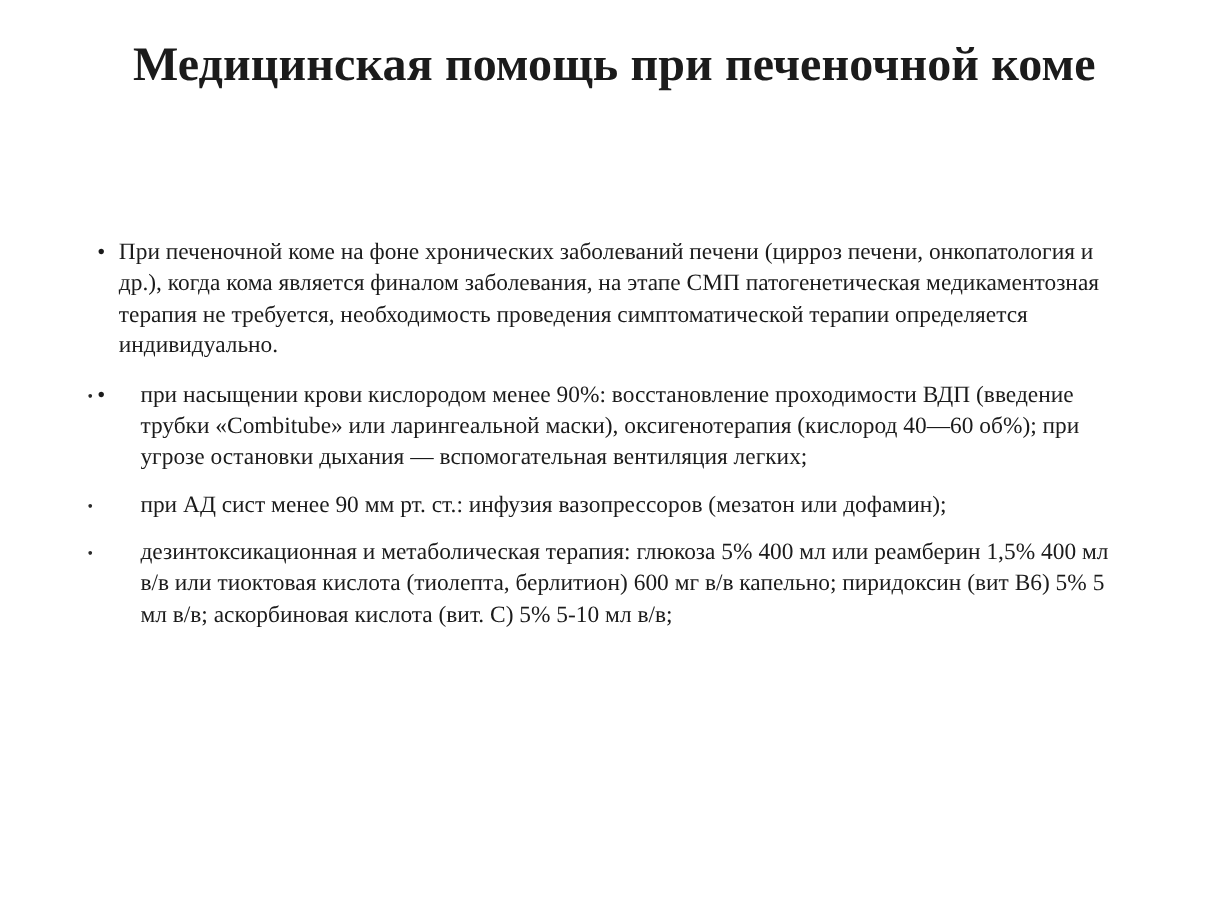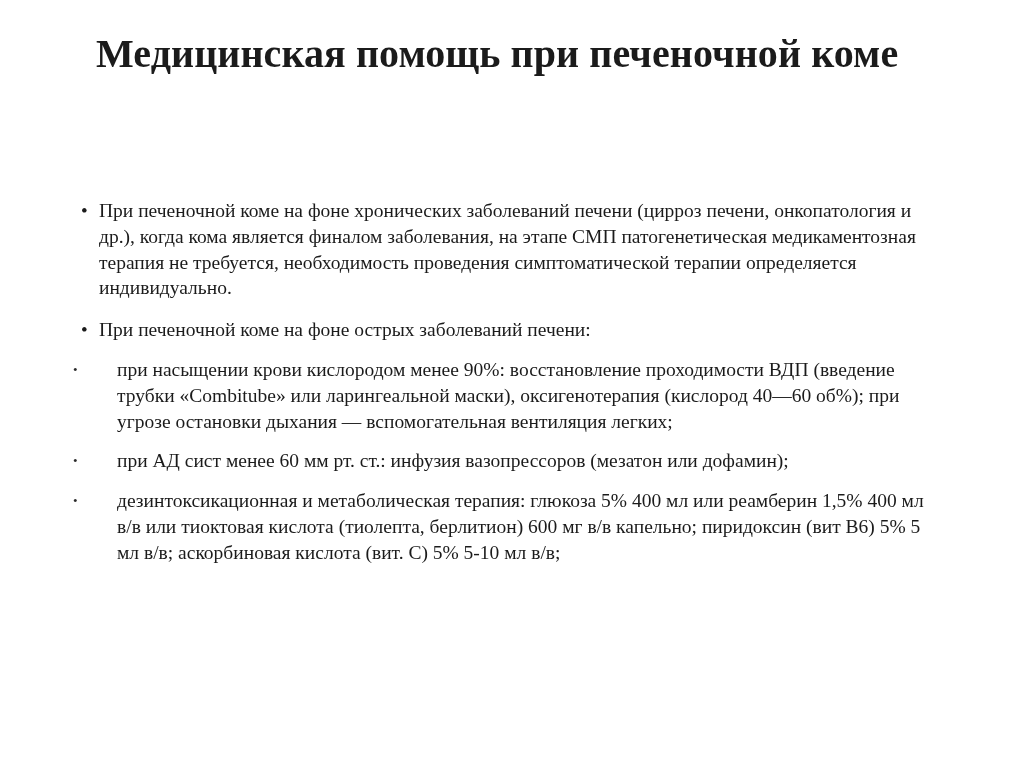--- a/index.html
+++ b/index.html
@@ -18,20 +18,21 @@
     color: #1a1a1a;
     -webkit-font-smoothing: antialiased;
   }
 
   
   .slide-title {
     position: absolute;
     left: 96px;
     top: 30px;
     width: 832px;
+    text-align: center;
     font-family: "Liberation Serif", "DejaVu Serif", serif;
     font-weight: bold;
     font-size: 40px;
     line-height: 1.22;
     letter-spacing: 0.1px;
     color: #1b1b1b;
     margin: 0;
   }
 
   
@@ -105,31 +106,30 @@
   <div class="body-area">
     <ul class="bullet-list">
 
       <li class="lvl1">
         <span class="marker">•</span>
         <span>При печеночной коме на фоне хронических заболеваний печени (цирроз печени, онкопатология и др.), когда кома является финалом заболевания, на этапе СМП патогенетическая медикаментозная терапия не требуется, необходимость проведения симптоматической терапии определяется индивидуально.</span>
       </li>
 
       <li class="lvl1 gap-top-lg">
         <span class="marker">•</span>
-        <span>При печеночной коме на фоне острых заболеваний печени:</span>
       </li>
 
       <li class="lvl2 gap-top-md">
         <span class="marker">•</span>
         <span>при насыщении крови кислородом менее 90%: восстановление проходимости ВДП (введение трубки «</span><span class="ital">Combitube</span><span>» или ларингеальной маски), оксигенотерапия (кислород 40—60 об%); при угрозе остановки дыхания — вспомогательная вентиляция легких;</span>
       </li>
 
       <li class="lvl2 gap-top-md">
         <span class="marker">•</span>
-        <span>при АД сист менее 60 мм рт. ст.: инфузия вазопрессоров (мезатон или дофамин);</span>
+        <span>при АД сист менее 90 мм рт. ст.: инфузия вазопрессоров (мезатон или дофамин);</span>
       </li>
 
       <li class="lvl2 gap-top-md">
         <span class="marker">•</span>
         <span>дезинтоксикационная и метаболическая терапия: глюкоза 5% 400 мл или реамберин 1,5% 400 мл в/в или тиоктовая кислота (тиолепта, берлитион) 600 мг в/в капельно; пиридоксин (вит В6) 5% 5 мл в/в; аскорбиновая кислота (вит. С) 5% 5-10 мл в/в;</span>
       </li>
 
     </ul>
   </div>
 

